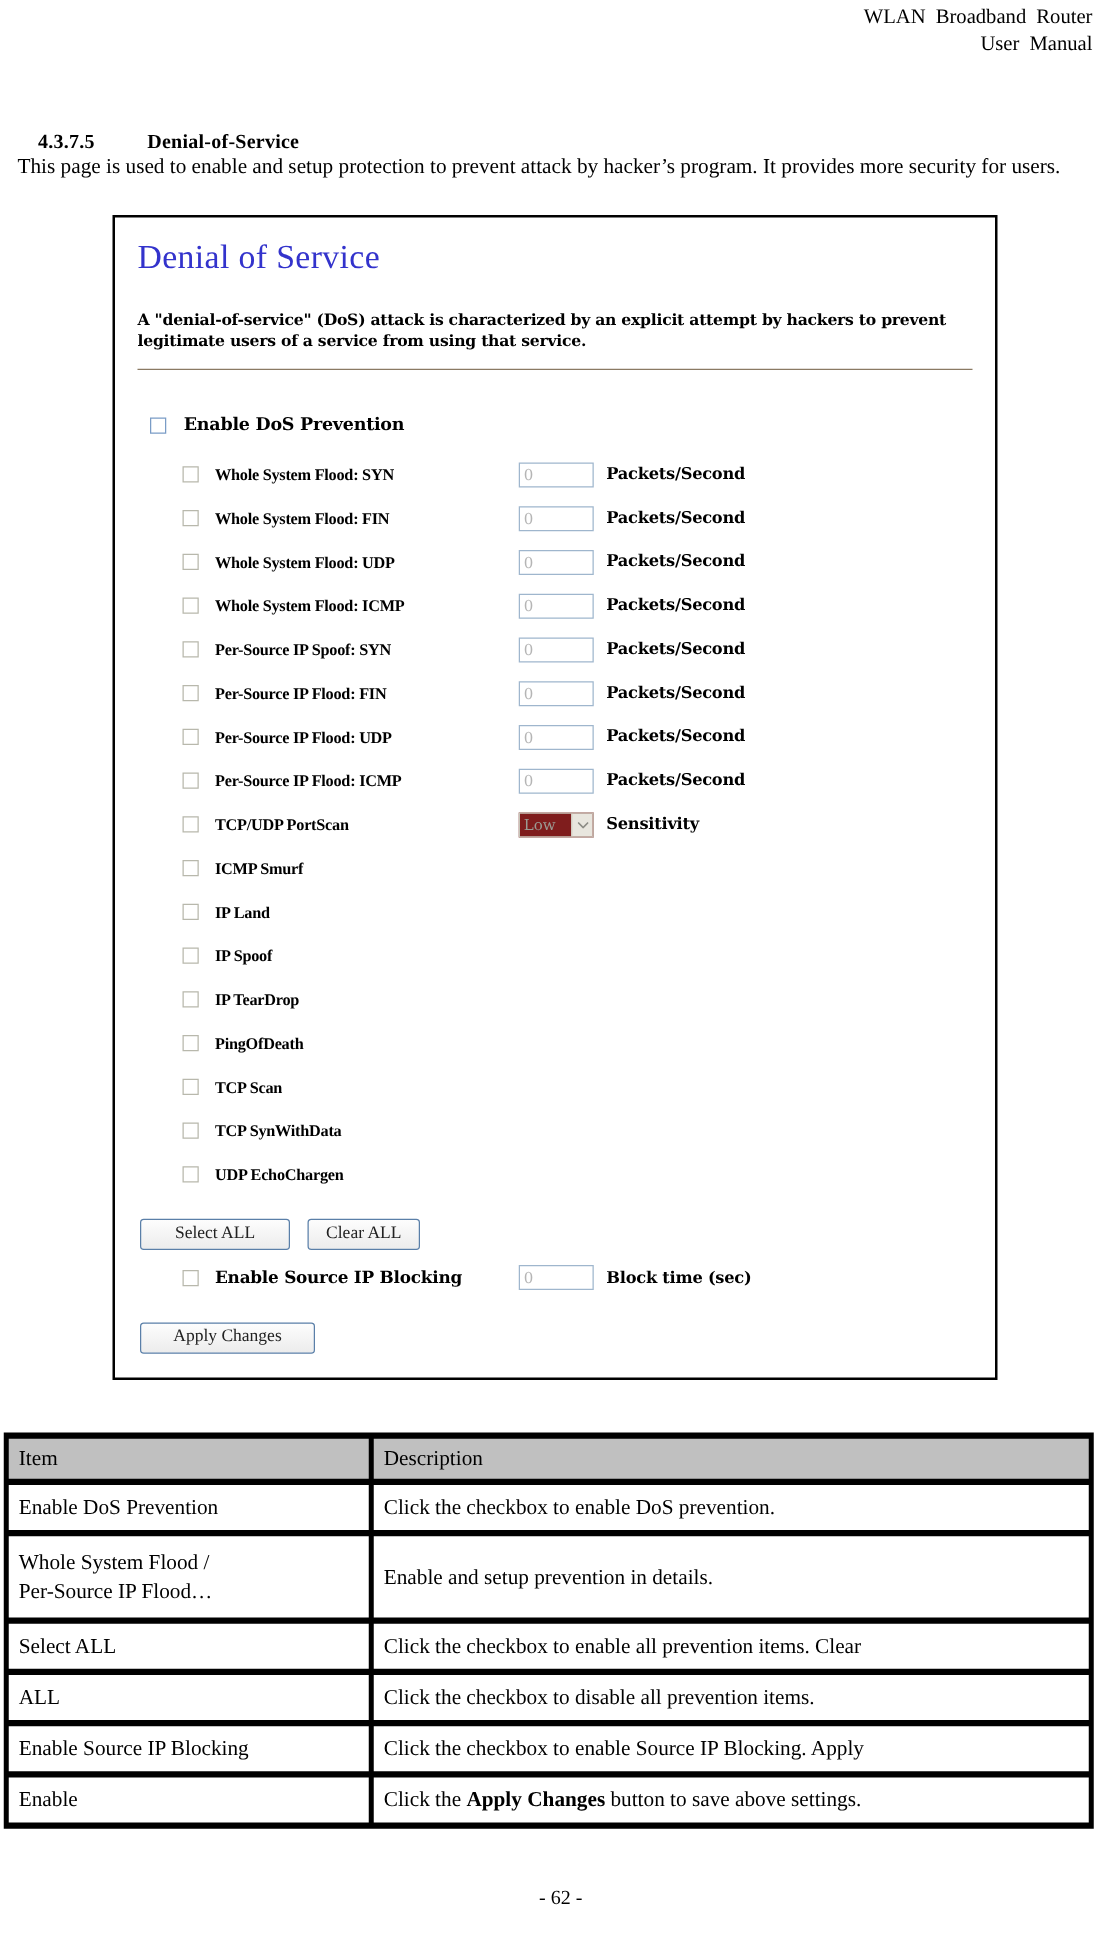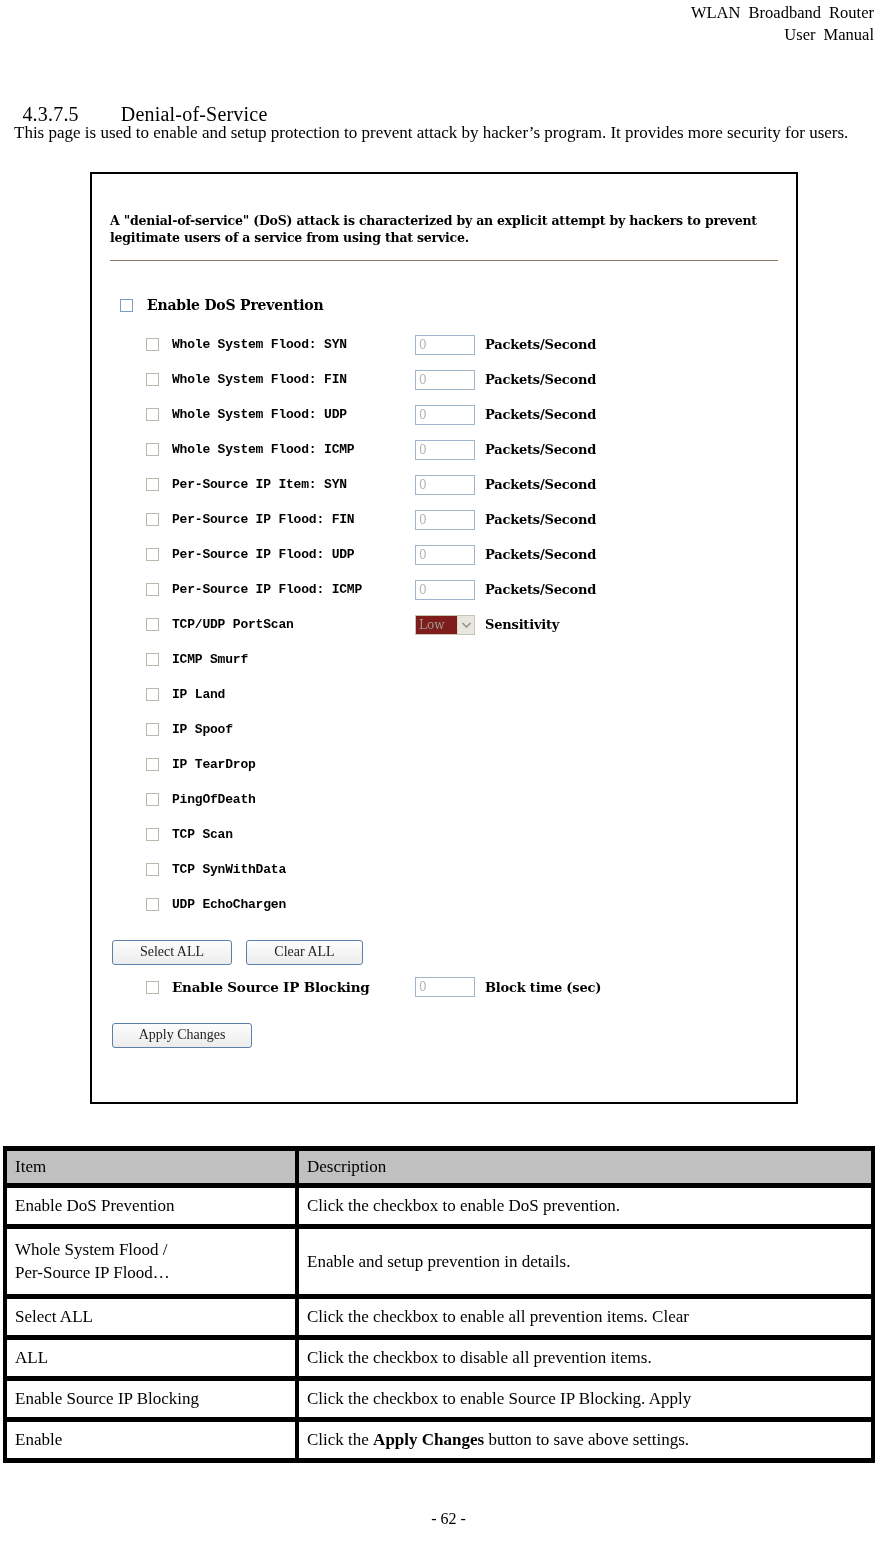--- a/index.html
+++ b/index.html
@@ -26,25 +26,26 @@
     font-size: 16.5px;
     line-height: 22px;
     word-spacing: 4px;
     color: #000000;
   }
 
   
   .section-head {
     position: absolute;
     top: 72px;
-    left: 12px;
-    font-size: 20px;
+    left: 22px;
+    font-size: 16px;
     line-height: 28px;
     letter-spacing: 0.2px;
     white-space: pre;
+    font-weight: bold;
   }
   .section-head .num { margin-right: 42px; }
 
   
   .intro {
     position: absolute;
     top: 104px;
     left: 14px;
     width: 838px;
     font-size: 17px;
@@ -122,21 +123,21 @@
   .opt-row {
     display: flex;
     align-items: center;
     height: 35px;
     margin-left: 40px;
   }
   .opt-row .lbl {
     margin-left: 13px;
     font-size: 13px;
     font-weight: bold;
-    font-family: Liberation Mono, monospace;
+    font-family: Liberation Serif, serif;
     letter-spacing: -0.2px;
     white-space: nowrap;
     width: 243px;
   }
   .opt-row .field { display: flex; align-items: center; }
 
   .num-input {
     width: 60px;
     height: 20px;
     border: 1px solid #9fb6cd;
@@ -196,21 +197,21 @@
     background: linear-gradient(#fdfdfd, #ececec);
     font-family: "Liberation Serif", "DejaVu Serif", serif;
     font-size: 14px;
     color: #222;
     padding: 3px 0 4px 0;
     text-align: center;
     box-sizing: border-box;
     cursor: default;
   }
   .btn.select-all { width: 120px; }
-  .btn.clear-all  { width: 117px; }
+  .btn.clear-all  { width: 90px; }
   .btn.apply      { width: 140px; margin: 26px 0 0 6px; }
 
   .row-block {
     display: flex;
     align-items: center;
     margin: 12px 0 0 40px;
   }
   .row-block .lbl {
     margin-left: 13px;
     font-size: 13.5px;
@@ -264,20 +265,21 @@
 </div>
 
 <div class="section-head">
   <span class="num">4.3.7.5</span><span>Denial-of-Service</span>
 </div>
 
 <p class="intro">This page is used to enable and setup protection to prevent attack by hacker’s program. It provides more security for users.</p>
 
 <div class="panel">
   <div class="panel-inner">
+    <div class="panel-title">Denial of Service</div>
     <div class="panel-desc">A "denial-of-service" (DoS) attack is characterized by an explicit attempt by hackers to prevent legitimate users of a service from using that service.</div>
     <hr class="panel-rule">
 
     <div class="row-master">
       <span class="cb-box primary"></span>
       <span class="lbl">Enable DoS Prevention</span>
     </div>
 
     <div class="opt-list" id="opt-list">
         <div class="opt-row">
@@ -307,21 +309,21 @@
         <div class="opt-row">
           <span class="cb-box"></span>
           <span class="lbl">Whole System Flood: ICMP</span>
           <span class="field">
             <input type="text" class="num-input" value="0" style="">
             <span class="unit">Packets/Second</span>
           </span>
         </div>
         <div class="opt-row">
           <span class="cb-box"></span>
-          <span class="lbl">Per-Source IP Item: SYN</span>
+          <span class="lbl">Per-Source IP Spoof: SYN</span>
           <span class="field">
             <input type="text" class="num-input" value="0" style="">
             <span class="unit">Packets/Second</span>
           </span>
         </div>
         <div class="opt-row">
           <span class="cb-box"></span>
           <span class="lbl">Per-Source IP Flood: FIN</span>
           <span class="field">
             <input type="text" class="num-input" value="0" style="">

